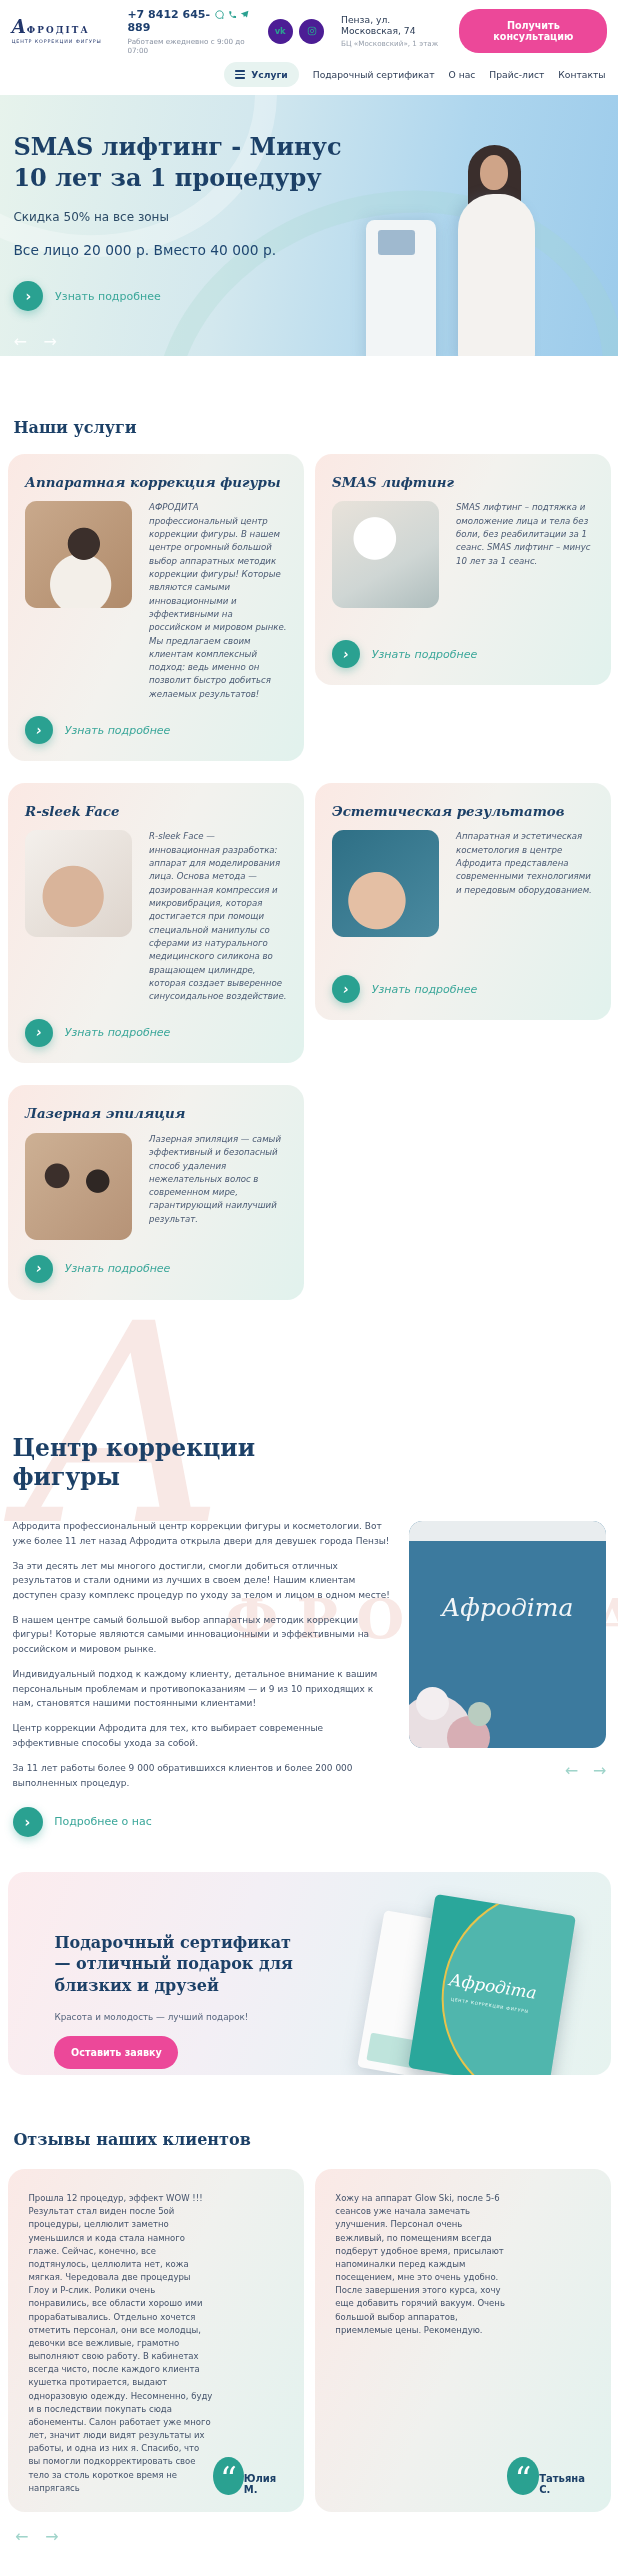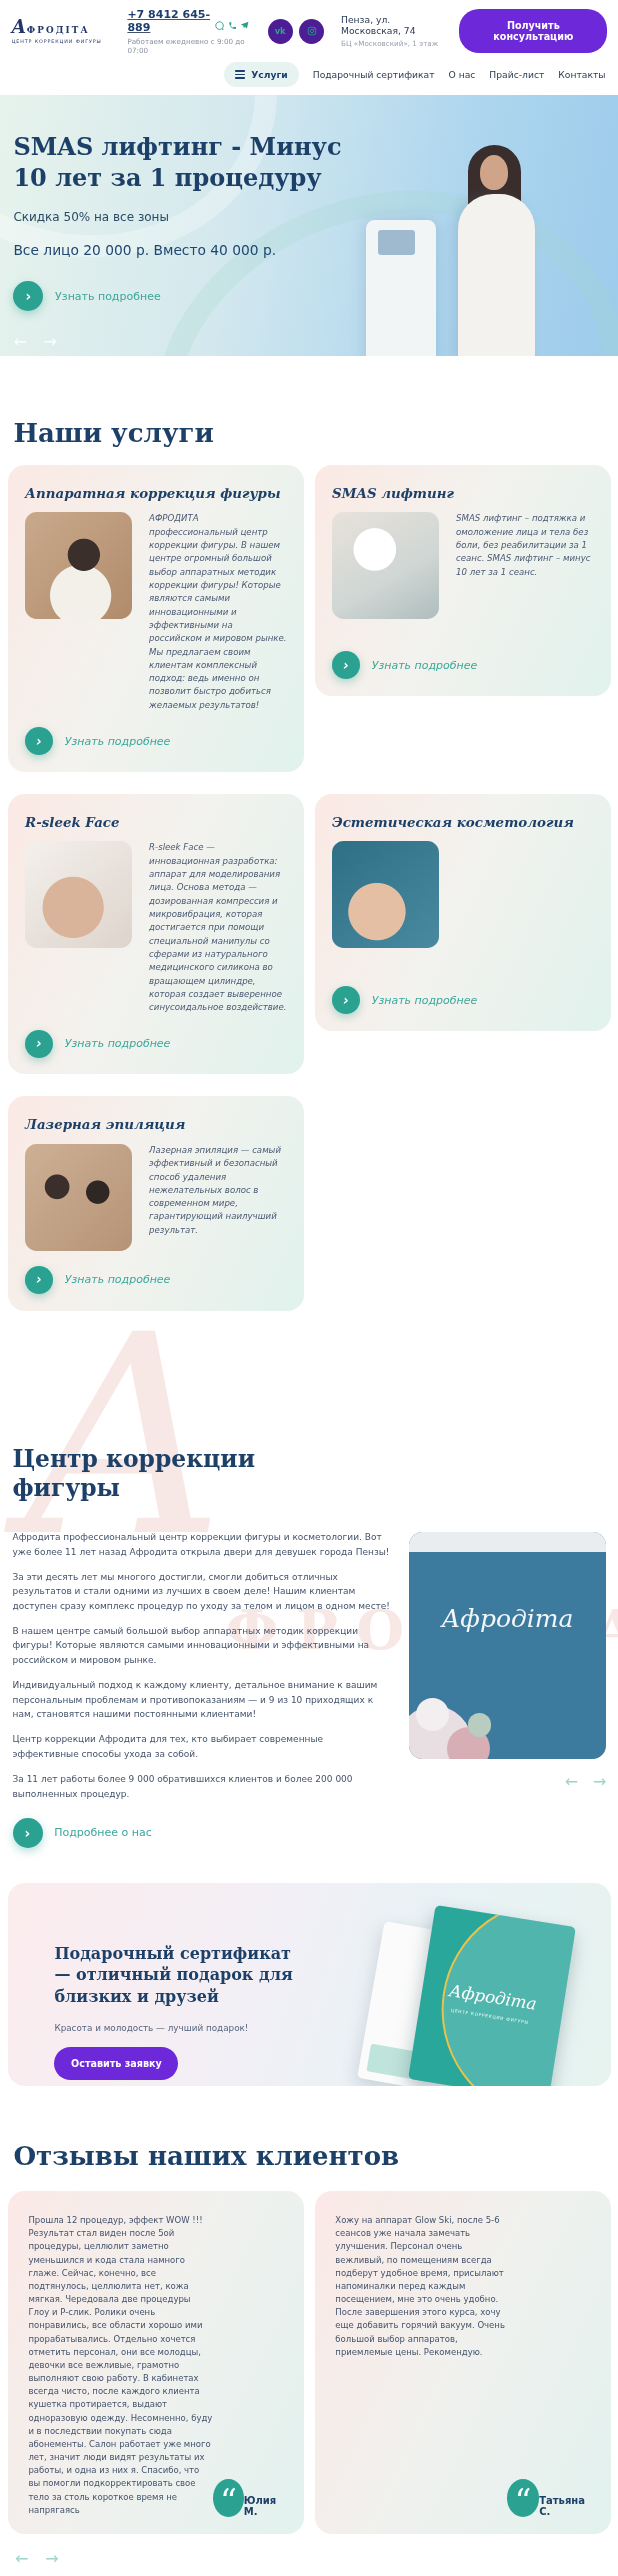--- a/index.html
+++ b/index.html
@@ -9,33 +9,33 @@
   a{text-decoration:none;}
 
   
   .hdr{display:flex;align-items:center;padding:7.5px 11.7px 3.3px;gap:11.7px;}
   .logo{width:99px;flex-shrink:0;cursor:pointer;}
   .logo-row{display:flex;align-items:baseline;color:#22366b;}
   .logo-a{font-family:"DejaVu Serif",serif;font-style:italic;font-weight:bold;font-size:18.4px;line-height:1;}
   .logo-word{font-family:"DejaVu Serif",serif;font-weight:bold;font-size:8.8px;letter-spacing:2.1px;margin-left:0.8px;}
   .logo-tag{font-size:4.8px;letter-spacing:0.9px;color:#22366b;margin-top:2.5px;}
   .phone-blk{margin-left:5px;}
-  .phone-row{display:flex;align-items:flex-end;gap:5px;text-decoration:underline;}
+  .phone-row{display:flex;align-items:flex-start;gap:5px;}
   .phone{font-weight:bold;font-size:11px;color:#1d3f6e;}
   .msgr{display:flex;gap:3.3px;color:#2aa191;}
   .msgr svg{width:9.2px;height:9.2px;}
   .hours{font-size:7.2px;color:#8a93a3;margin-top:3.3px;}
   .soc{display:flex;gap:6.7px;margin-left:6.7px;}
   .soc-c{width:25px;height:25px;border-radius:50%;background:#4c1d95;color:#2aa191;
          display:flex;align-items:center;justify-content:center;font-size:8.4px;font-weight:bold;cursor:pointer;}
   .soc-c svg{width:10px;height:10px;}
   .addr-blk{margin-left:5px;}
   .addr1{font-size:9.2px;color:#2c3c55;}
   .addr2{font-size:7.2px;color:#98a0ad;margin-top:3.3px;}
-  .btn{background:#6d28d9;color:#fff;border:none;border-radius:20px;font-weight:bold;
+  .btn{background:#ec4899;color:#fff;border:none;border-radius:20px;font-weight:bold;
        font-size:9.6px;padding:11px 16.7px;cursor:pointer;font-family:"DejaVu Sans",sans-serif;}
   .hdr .btn{margin-left:auto;}
 
   
   .nav{display:flex;justify-content:flex-end;align-items:center;gap:14px;padding:4.2px 13.4px 8.4px;
        font-size:9.2px;color:#2e3d56;}
   .nav a{color:#2e3d56;}
   .nav-pill{background:#e7f3f0;border-radius:14px;padding:6.7px 11px;display:flex;gap:5.9px;
             align-items:center;color:#1d3f6e;font-weight:bold;cursor:pointer;}
   .hamb{display:flex;flex-direction:column;gap:2.1px;}
@@ -64,21 +64,21 @@
   .ph-device{position:absolute;left:366px;top:125px;width:70px;height:146px;background:#f2f5f6;
              border-radius:8.4px 8.4px 0 0;box-shadow:0 0 15px rgba(80,120,150,.25);}
   .ph-screen{position:absolute;left:11.7px;top:10px;width:37px;height:25px;background:#9fb9cf;border-radius:3.3px;}
   .ph-woman-hair{position:absolute;left:468px;top:50px;width:53px;height:109px;background:#3a2e2c;border-radius:27px;}
   .ph-woman-face{position:absolute;left:480px;top:60px;width:28px;height:35px;background:#cfa488;border-radius:50% 50% 46% 46%;}
   .ph-robe{position:absolute;left:458px;top:99px;width:77px;height:167px;background:#f4f2ef;
            border-radius:35px 35px 6.7px 6.7px;box-shadow:-5px 0 11.7px rgba(90,120,150,.2);}
 
   
   .svc{padding:62px 8.4px 0;}
-  h2.sec{font-family:"DejaVu Serif",serif;font-weight:bold;font-size:26px;color:#1c4067;margin:0 0 16.7px 5px;}
+  h2.sec{font-family:"DejaVu Serif",serif;font-weight:bold;font-size:16px;color:#1c4067;margin:0 0 16.7px 5px;}
   .svc-grid{display:grid;grid-template-columns:1fr 1fr;gap:22px 11.7px;align-items:start;font-style:italic;}
   .svc-card{border-radius:16.7px;padding:20px 16.7px 16.7px;box-sizing:border-box;display:flex;flex-direction:column;
             background:linear-gradient(115deg,#fbe9e4 0%,#f3f2ee 46%,#e1f2ed 100%);}
   .mh1{min-height:231px;}.mh2{min-height:237px;}.mh3{min-height:196px;}
   .svc-card h3{font-family:"DejaVu Serif",serif;font-size:13.4px;color:#1c4067;margin:0 0 11.7px;}
   .svc-body{display:flex;gap:17px;}
   .svc-photo{width:107px;height:107px;border-radius:11.7px;flex-shrink:0;}
   .p1{background:radial-gradient(circle at 55% 40%,#3b2f2b 0 18%,transparent 19%),
       radial-gradient(circle at 52% 78%,#f3efe9 0 30%,transparent 31%),
       linear-gradient(135deg,#c9a98c,#b08b6b);}
@@ -265,23 +265,24 @@
       <div class="svc-body">
         <div class="svc-photo p3"></div>
         <p>R-sleek Face — инновационная разработка: аппарат для моделирования лица. Основа метода — дозированная компрессия и микровибрация, которая достигается при помощи специальной манипулы со сферами из натурального медицинского силикона во вращающем цилиндре, которая создает выверенное синусоидальное воздействие.</p>
       </div>
       <div class="cta-row">
         <span class="cta-circle sm">›</span>
         <span class="cta-label">Узнать подробнее</span>
       </div>
     </div>
     <div class="svc-card mh2">
-      <h3>Эстетическая косметология</h3>
+      <h3>Эстетическая результатов</h3>
       <div class="svc-body">
         <div class="svc-photo p4"></div>
+        <p>Аппаратная и эстетическая косметология в центре Афродита представлена современными технологиями и передовым оборудованием.</p>
       </div>
       <div class="cta-row">
         <span class="cta-circle sm">›</span>
         <span class="cta-label">Узнать подробнее</span>
       </div>
     </div>
     <div class="svc-card mh3">
       <h3>Лазерная эпиляция</h3>
       <div class="svc-body">
         <div class="svc-photo p5"></div>

